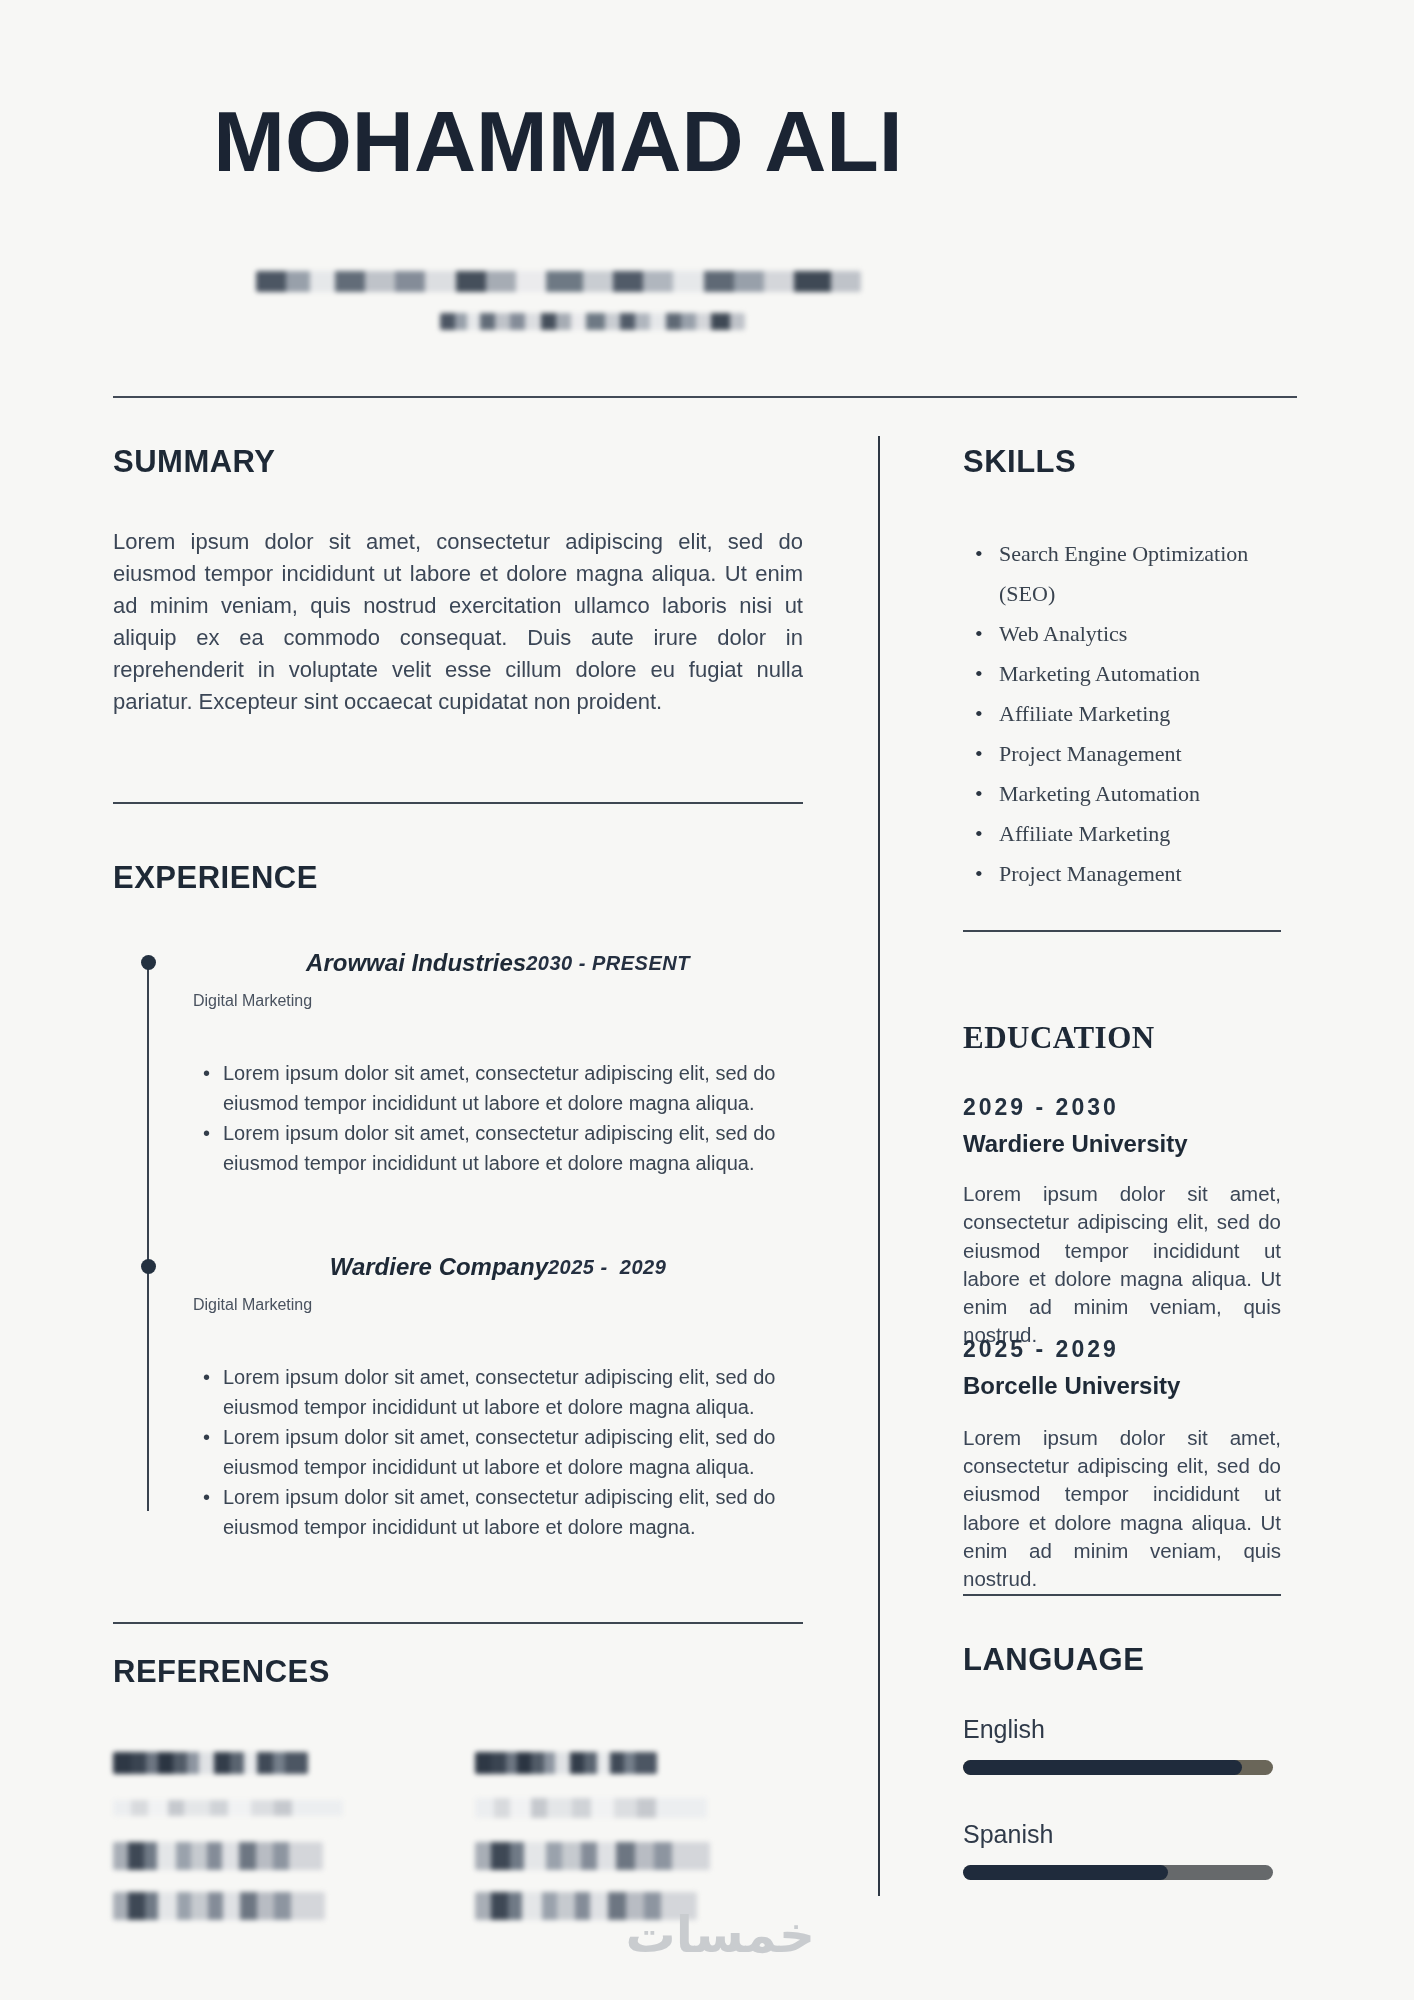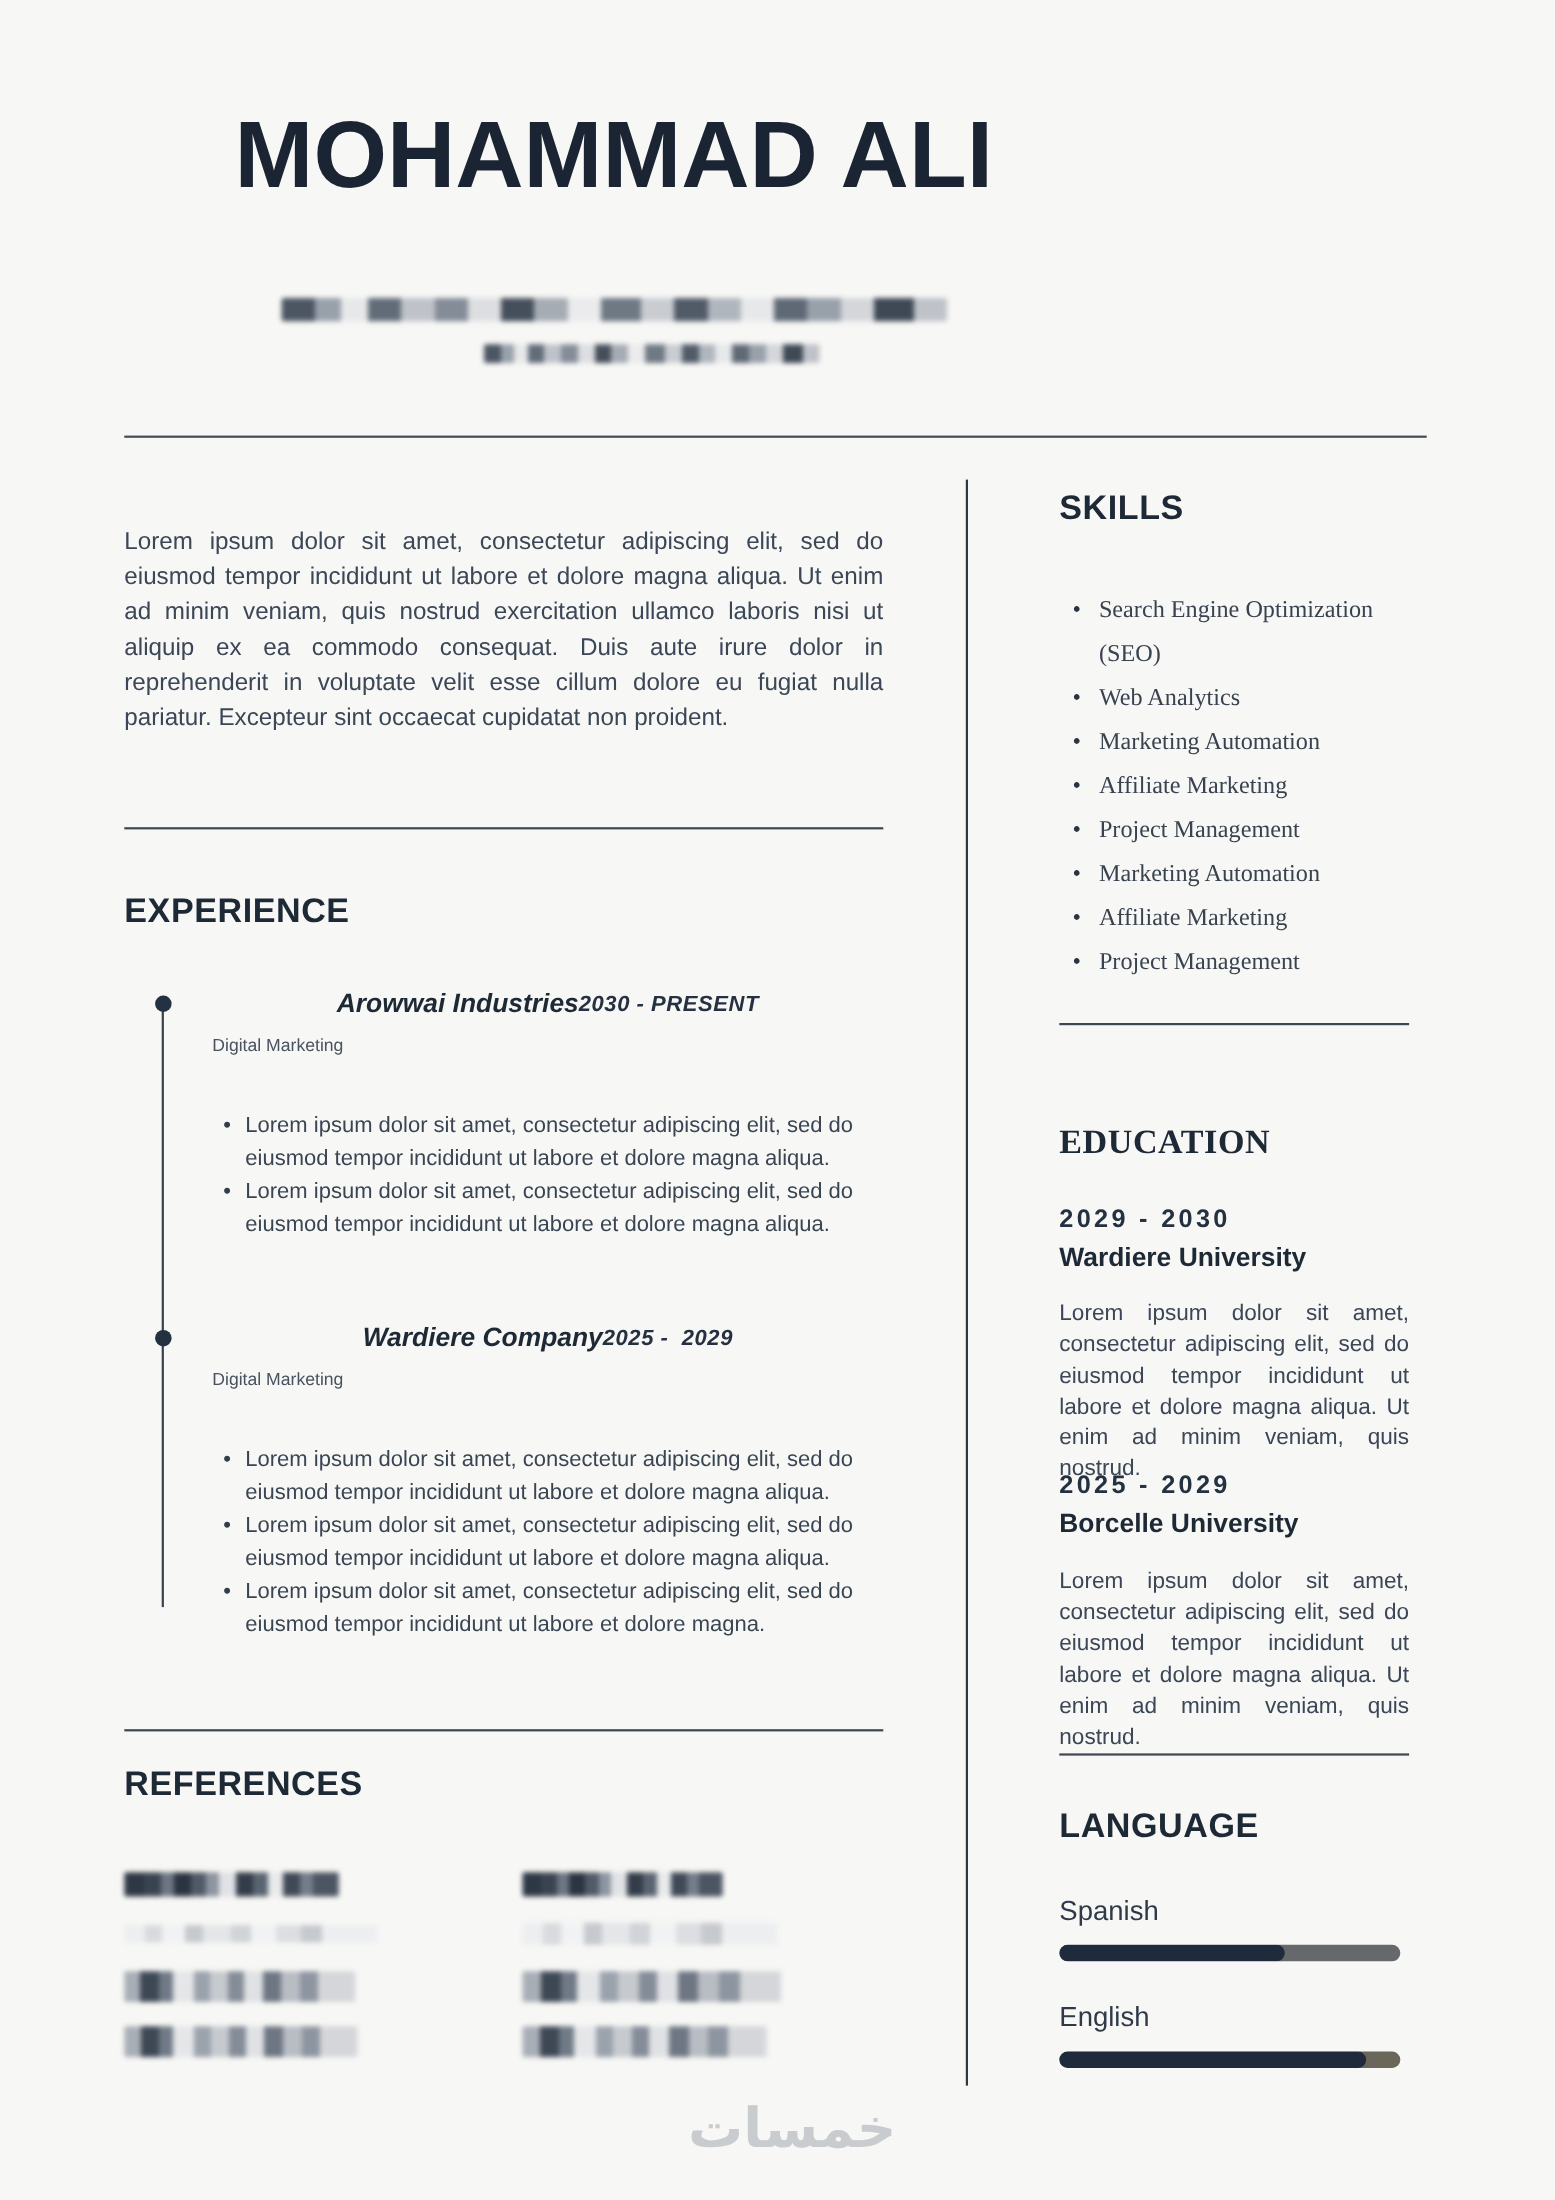--- a/index.html
+++ b/index.html
@@ -95,20 +95,21 @@
   <header class="header">
     <h1>MOHAMMAD ALI</h1>
     <div class="pix pix-a contact1"></div>
     <div class="pix pix-a contact2"></div>
   </header>
 
   <div class="top-rule"></div>
   <div class="vdivider"></div>
 
   <main class="left-col">
+    <h2 class="sec-h summary-h">SUMMARY</h2>
     <p class="summary-p">Lorem ipsum dolor sit amet, consectetur adipiscing elit, sed do eiusmod tempor incididunt ut labore et dolore magna aliqua. Ut enim ad minim veniam, quis nostrud exercitation ullamco laboris nisi ut aliquip ex ea commodo consequat. Duis aute irure dolor in reprehenderit in voluptate velit esse cillum dolore eu fugiat nulla pariatur. Excepteur sint occaecat cupidatat non proident.</p>
 
     <div class="rule rule-1"></div>
 
     <h2 class="sec-h exp-h">EXPERIENCE</h2>
     <div class="exp-entries">
       <div class="tl-line"></div>
 
       <article class="exp-entry">
         <span class="dot"></span>
@@ -180,29 +181,29 @@
     </section>
     <section class="edu edu2">
       <div class="edu-dates">2025 - 2029</div>
       <h3>Borcelle University</h3>
       <p>Lorem ipsum dolor sit amet, consectetur adipiscing elit, sed do eiusmod tempor incididunt ut labore et dolore magna aliqua. Ut enim ad minim veniam, quis nostrud.</p>
     </section>
 
     <div class="rule rule-4"></div>
 
     <h2 class="sec-h lang-h">LANGUAGE</h2>
+    <div class="lang lang2">
+      <div class="lang-name">English</div>
+      <div class="bar en">
+        <div class="fill" style="width: 90%;"></div>
+      </div>
+    </div>
     <div class="lang lang1">
       <div class="lang-name">Spanish</div>
       <div class="bar es">
         <div class="fill" style="width: 66%;"></div>
       </div>
     </div>
-    <div class="lang lang2">
-      <div class="lang-name">English</div>
-      <div class="bar en">
-        <div class="fill" style="width: 90%;"></div>
-      </div>
-    </div>
   </aside>
 
   <div class="watermark">خمسات</div>
 
 </div>
 
 </body></html>

